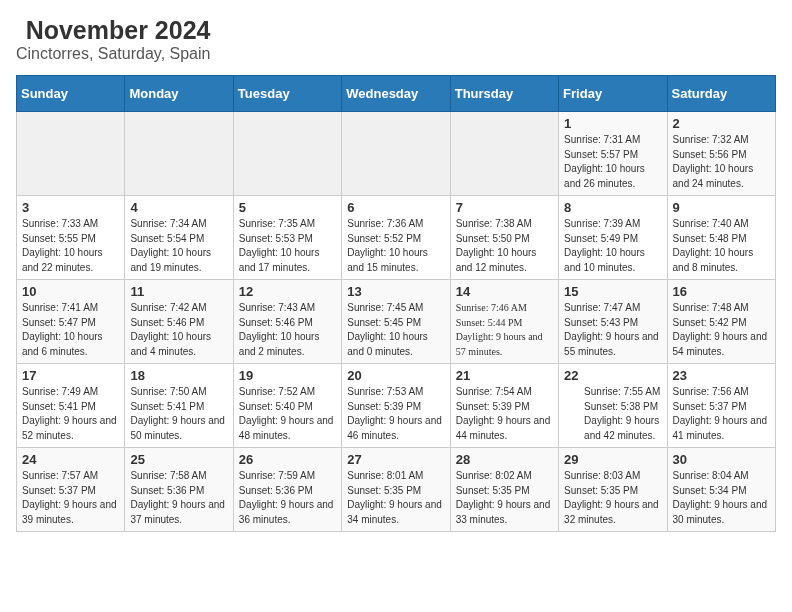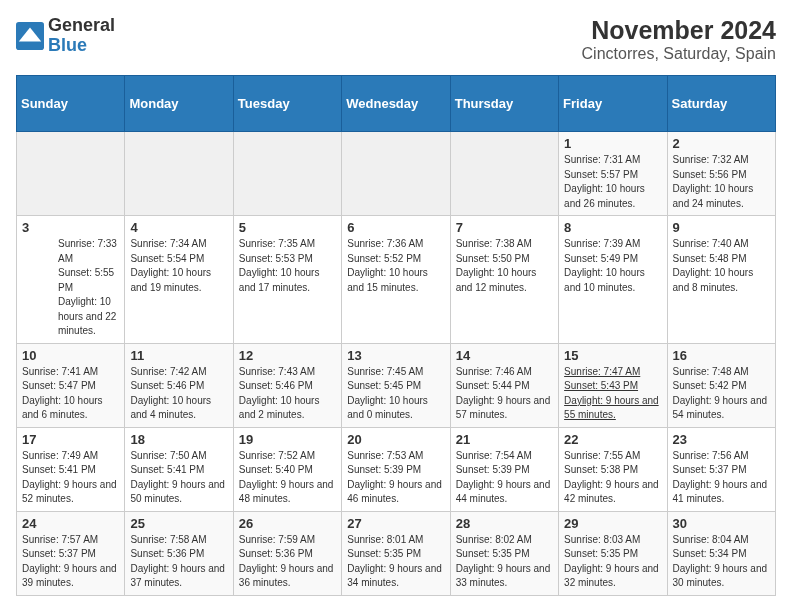--- a/index.html
+++ b/index.html
@@ -45,21 +45,21 @@
       color: #555;
     }
     table {
       width: 100%;
       border-collapse: collapse;
       table-layout: fixed;
     }
     thead th {
       background: #2b7ab8;
       color: #fff;
-      padding: 20px 4px;
+      padding: 10px 4px;
       font-size: 13px;
       font-weight: bold;
       text-align: left;
       border: 1px solid #1a5f9a;
       margin-top: 16px;
     }
     tbody td {
       border: 1px solid #ccc;
       vertical-align: top;
       padding: 4px 5px;
@@ -84,30 +84,20 @@
       color: #333;
     }
     .empty-cell {
       background: #f0f0f0 !important;
     }
   </style>
 </head>
 <body>
 
 <div class="header-section">
-  <div class="logo">
-    <svg class="logo-icon" viewBox="0 0 40 40">
-      <rect x="0" y="0" width="40" height="40" rx="4" fill="#2b7ab8"></rect>
-      <polygon points="20,8 36,28 4,28" fill="white"></polygon>
-    </svg>
-    <div class="logo-text">
-      <span class="logo-general">General</span><br>
-      <span class="logo-blue">Blue</span>
-    </div>
-  </div>
   <div class="title-section">
     <div class="month-title">November 2024</div>
     <div class="subtitle">Cinctorres, Saturday, Spain</div>
   </div>
 </div>
 
 <table>
   <thead>
     <tr>
     <th>Sunday</th>
@@ -135,21 +125,21 @@
         <td>
           <span class="day-number">2</span>
           <div class="day-info" style="white-space: pre-line;">Sunrise: 7:32 AM
 Sunset: 5:56 PM
 Daylight: 10 hours and 24 minutes.</div>
         </td>
       </tr>
       <tr>
         <td>
           <span class="day-number">3</span>
-          <div class="day-info" style="white-space: pre-line; margin-left: 36px;">Sunrise: 7:33 AM
+          <div class="day-info" style="white-space: pre-line;">Sunrise: 7:33 AM
 Sunset: 5:55 PM
 Daylight: 10 hours and 22 minutes.</div>
         </td>
         <td>
           <span class="day-number">4</span>
           <div class="day-info" style="white-space: pre-line;">Sunrise: 7:34 AM
 Sunset: 5:54 PM
 Daylight: 10 hours and 19 minutes.</div>
         </td>
         <td>
@@ -203,27 +193,27 @@
 Daylight: 10 hours and 2 minutes.</div>
         </td>
         <td>
           <span class="day-number">13</span>
           <div class="day-info" style="white-space: pre-line;">Sunrise: 7:45 AM
 Sunset: 5:45 PM
 Daylight: 10 hours and 0 minutes.</div>
         </td>
         <td>
           <span class="day-number">14</span>
-          <div class="day-info" style="white-space: pre-line;">Sunrise: 7:46 AM
+          <div class="day-info" style="white-space: pre-line; font-family: Liberation Serif, serif;">Sunrise: 7:46 AM
 Sunset: 5:44 PM
 Daylight: 9 hours and 57 minutes.</div>
         </td>
         <td>
           <span class="day-number">15</span>
-          <div class="day-info" style="white-space: pre-line; text-decoration: underline;">Sunrise: 7:47 AM
+          <div class="day-info" style="white-space: pre-line;">Sunrise: 7:47 AM
 Sunset: 5:43 PM
 Daylight: 9 hours and 55 minutes.</div>
         </td>
         <td>
           <span class="day-number">16</span>
           <div class="day-info" style="white-space: pre-line;">Sunrise: 7:48 AM
 Sunset: 5:42 PM
 Daylight: 9 hours and 54 minutes.</div>
         </td>
       </tr>
@@ -253,21 +243,21 @@
 Daylight: 9 hours and 46 minutes.</div>
         </td>
         <td>
           <span class="day-number">21</span>
           <div class="day-info" style="white-space: pre-line;">Sunrise: 7:54 AM
 Sunset: 5:39 PM
 Daylight: 9 hours and 44 minutes.</div>
         </td>
         <td>
           <span class="day-number">22</span>
-          <div class="day-info" style="white-space: pre-line;">Sunrise: 7:55 AM
+          <div class="day-info" style="white-space: pre-line; margin-left: 20px;">Sunrise: 7:55 AM
 Sunset: 5:38 PM
 Daylight: 9 hours and 42 minutes.</div>
         </td>
         <td>
           <span class="day-number">23</span>
           <div class="day-info" style="white-space: pre-line;">Sunrise: 7:56 AM
 Sunset: 5:37 PM
 Daylight: 9 hours and 41 minutes.</div>
         </td>
       </tr>

